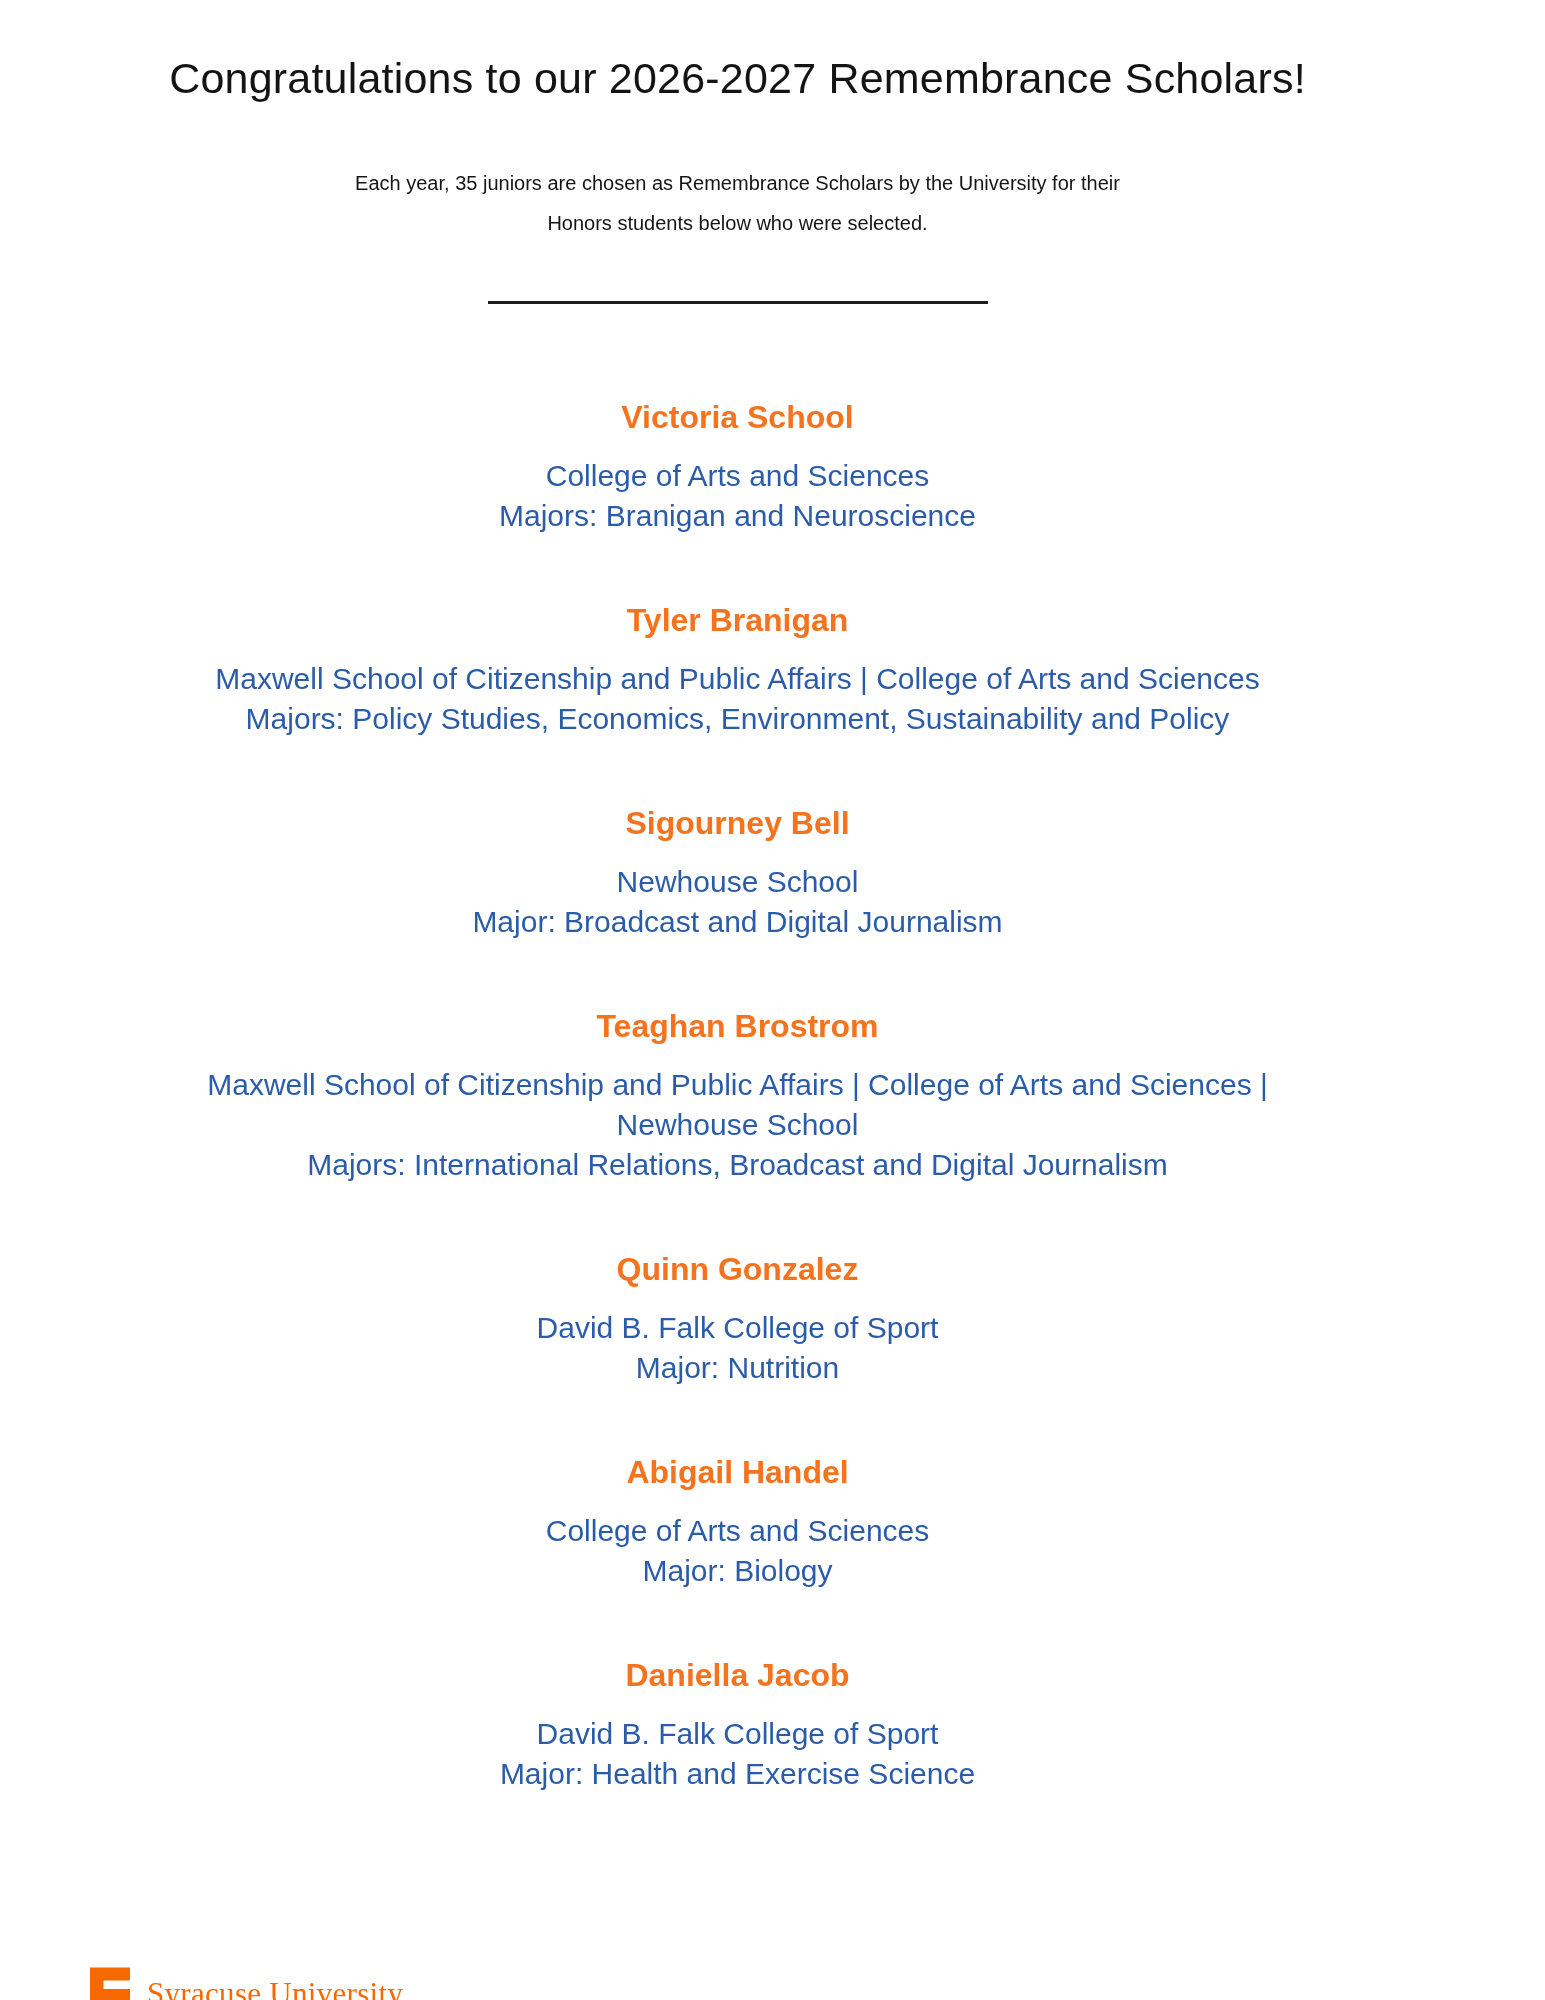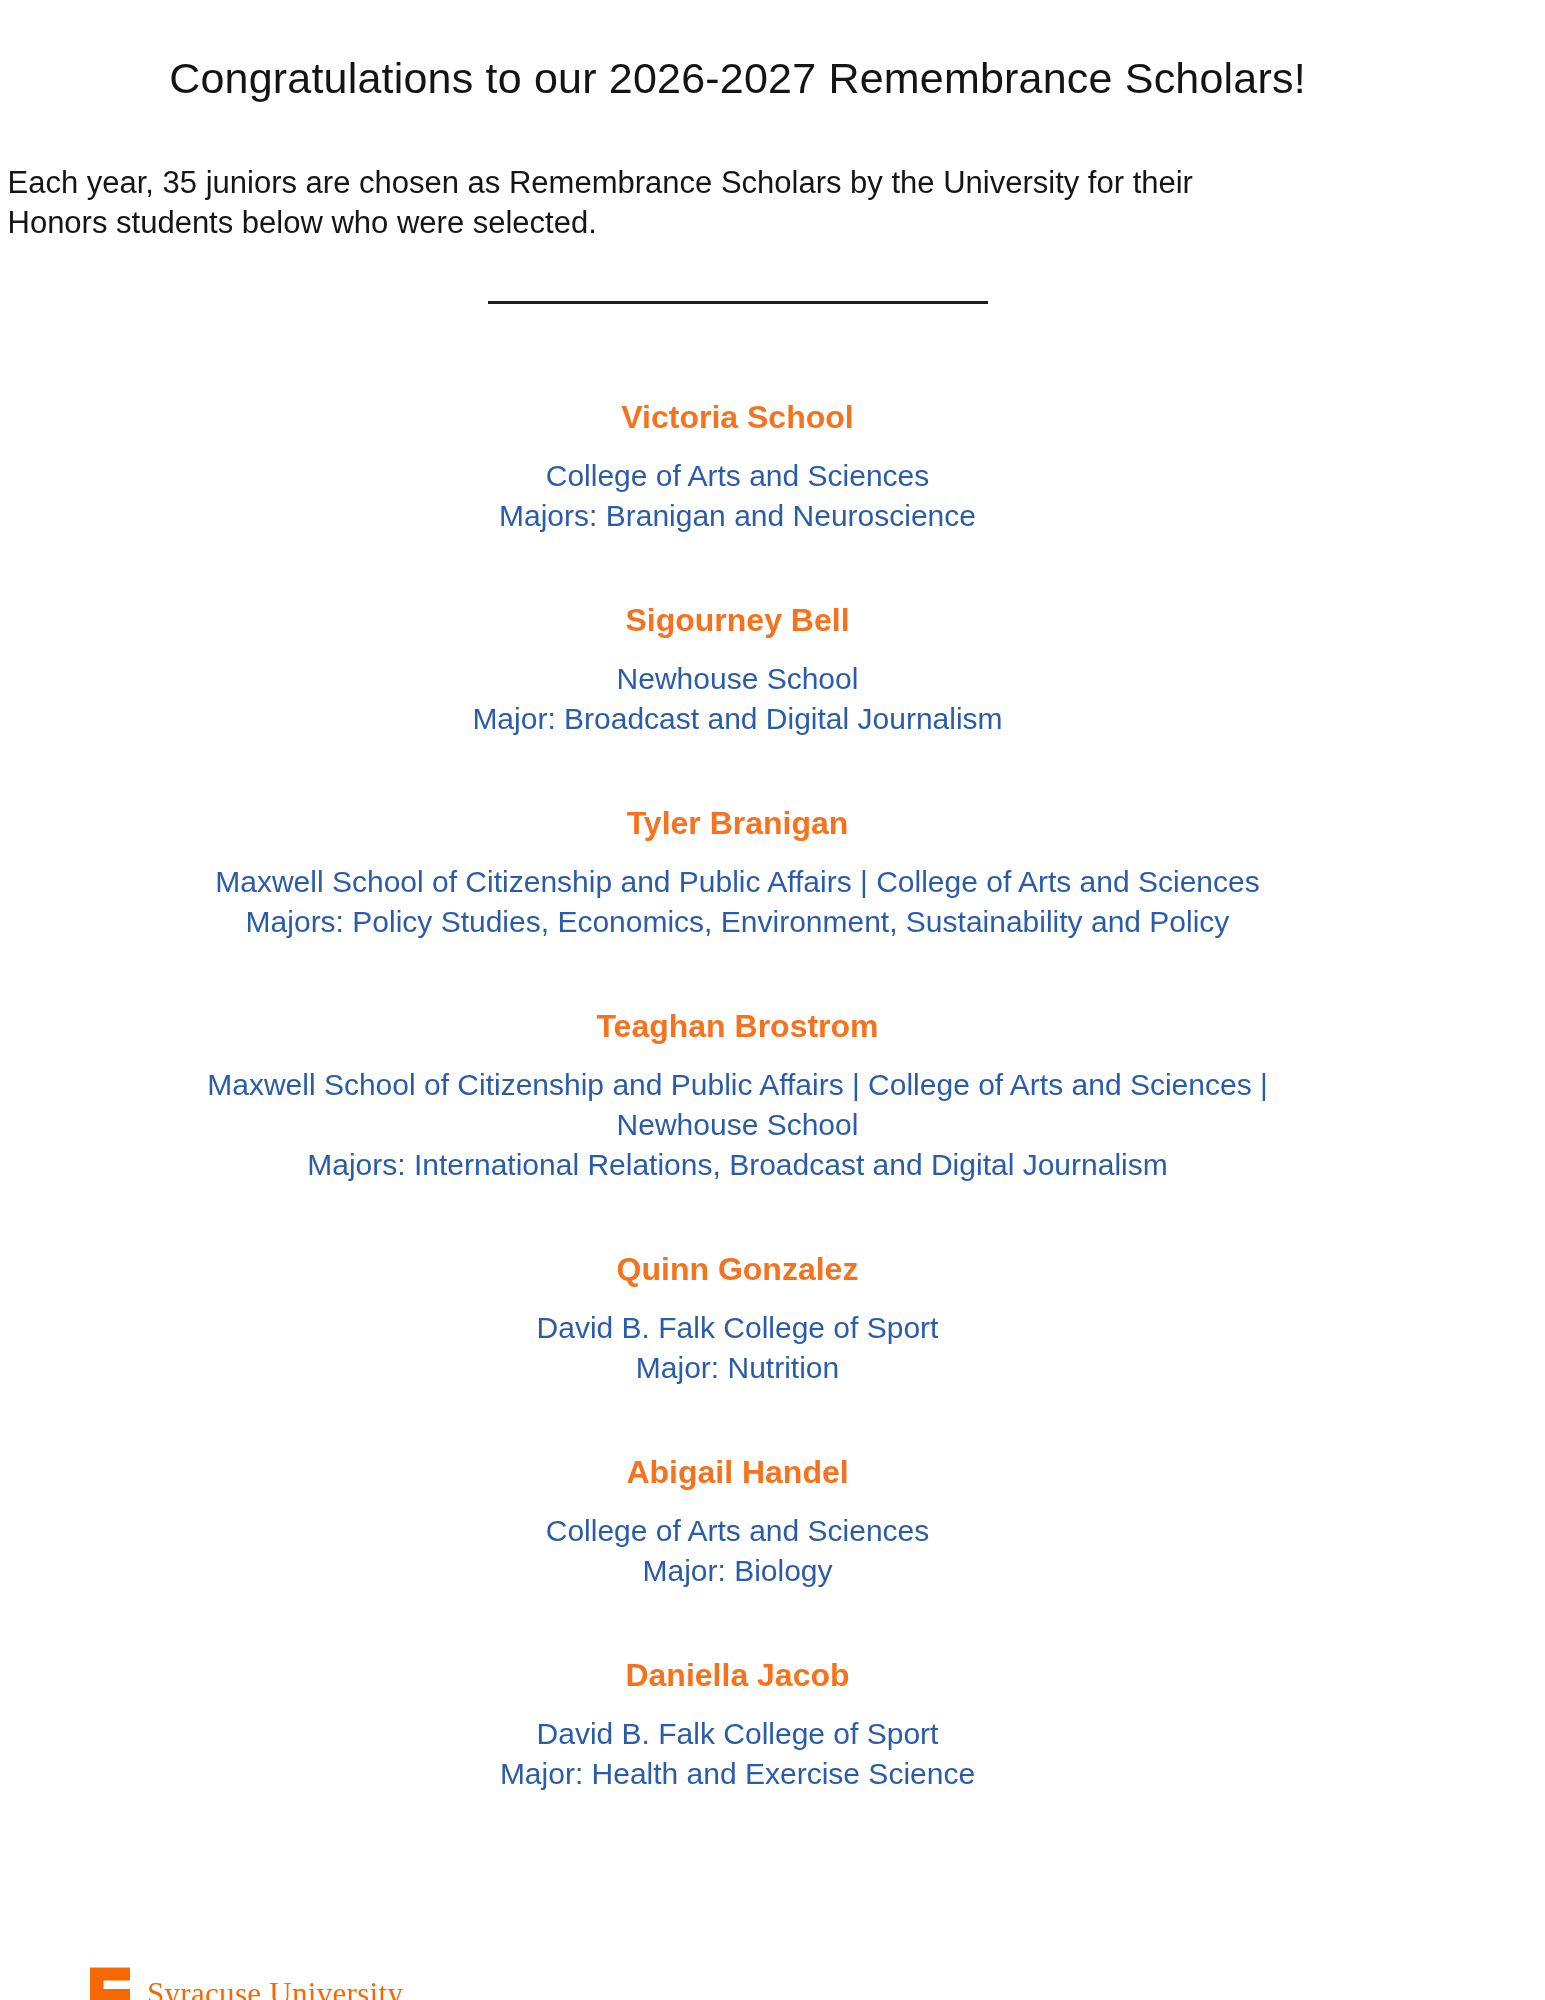--- a/index.html
+++ b/index.html
@@ -17,21 +17,22 @@
     text-align: center;
     font-size: 43px;
     font-weight: 400;
     color: #141414;
     line-height: 1.15;
     letter-spacing: 0.2px;
   }
   .intro {
     margin: 60px auto 0;
     max-width: 1460px;
-    font-size: 31px;
+    text-align: center;
+    font-size: 20px;
     line-height: 40px;
     color: #151515;
   }
   .divider {
     width: 500px;
     margin: 58px auto 0;
     border: none;
     border-top: 3px solid #1c1c1c;
   }
   .scholars { margin-top: 94px; text-align: center; }
@@ -98,29 +99,29 @@
 
   <div class="scholars">
 
     <div class="entry">
       <h2 class="entry-name">Victoria School</h2>
       <div class="entry-school">College of Arts and Sciences</div>
       <div class="entry-majors">Majors: Branigan and Neuroscience</div>
     </div>
 
     <div class="entry">
+      <h2 class="entry-name">Tyler Branigan</h2>
+      <div class="entry-school">Maxwell School of Citizenship and Public Affairs | College of Arts and Sciences</div>
+      <div class="entry-majors">Majors: Policy Studies, Economics, Environment, Sustainability and Policy</div>
+    </div>
+
+    <div class="entry">
       <h2 class="entry-name">Sigourney Bell</h2>
       <div class="entry-school">Newhouse School</div>
       <div class="entry-majors">Major: Broadcast and Digital Journalism</div>
-    </div>
-
-    <div class="entry">
-      <h2 class="entry-name">Tyler Branigan</h2>
-      <div class="entry-school">Maxwell School of Citizenship and Public Affairs | College of Arts and Sciences</div>
-      <div class="entry-majors">Majors: Policy Studies, Economics, Environment, Sustainability and Policy</div>
     </div>
 
     <div class="entry">
       <h2 class="entry-name">Teaghan Brostrom</h2>
       <div class="entry-school">Maxwell School of Citizenship and Public Affairs | College of Arts and Sciences | Newhouse School</div>
       <div class="entry-majors">Majors: International Relations, Broadcast and Digital Journalism</div>
     </div>
 
     <div class="entry">
       <h2 class="entry-name">Quinn Gonzalez</h2>

